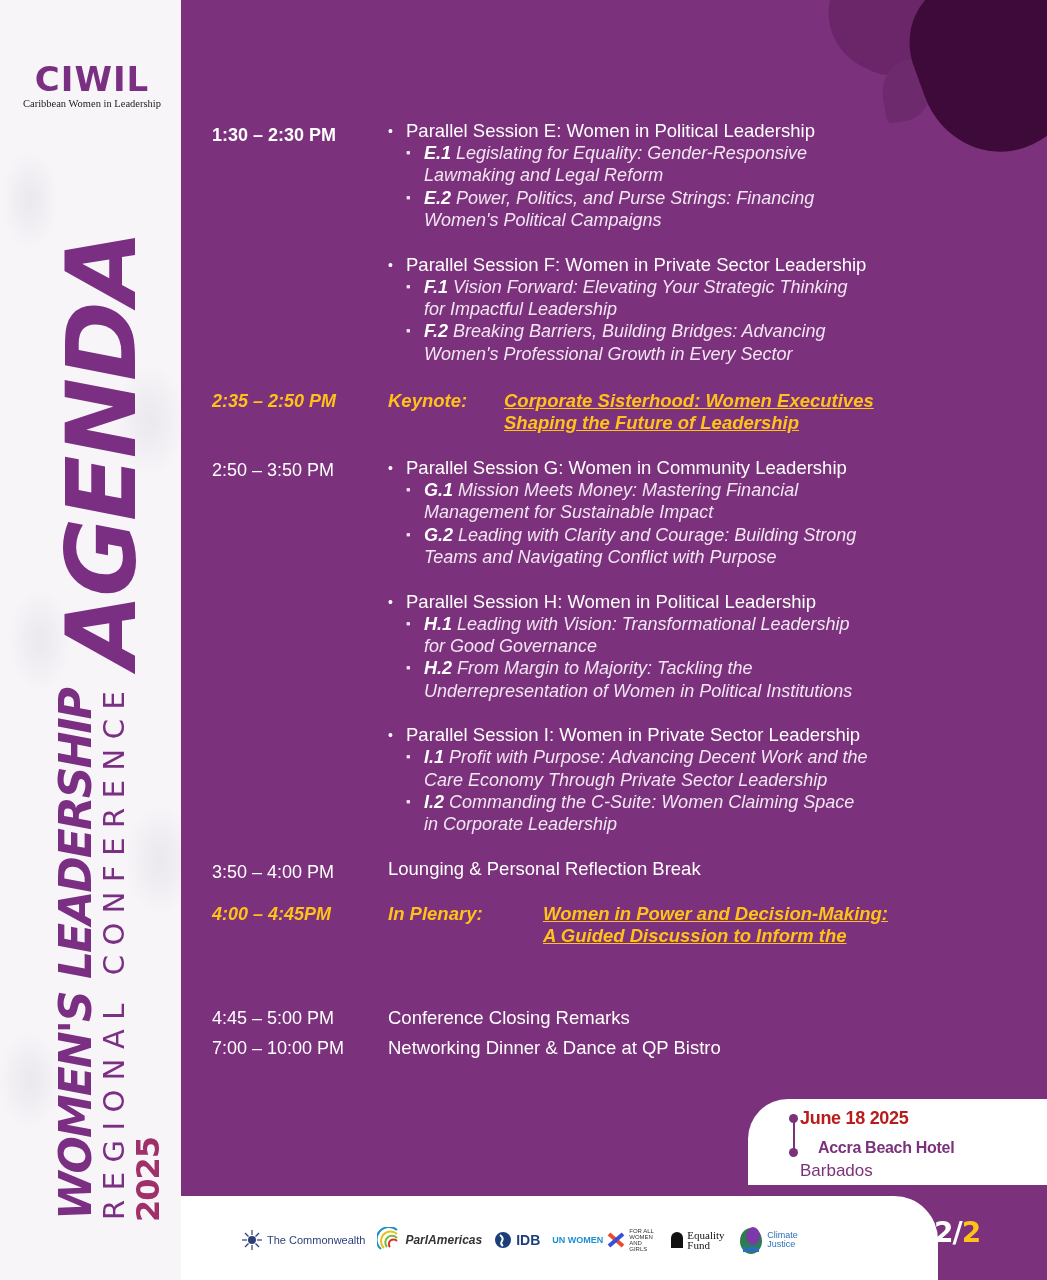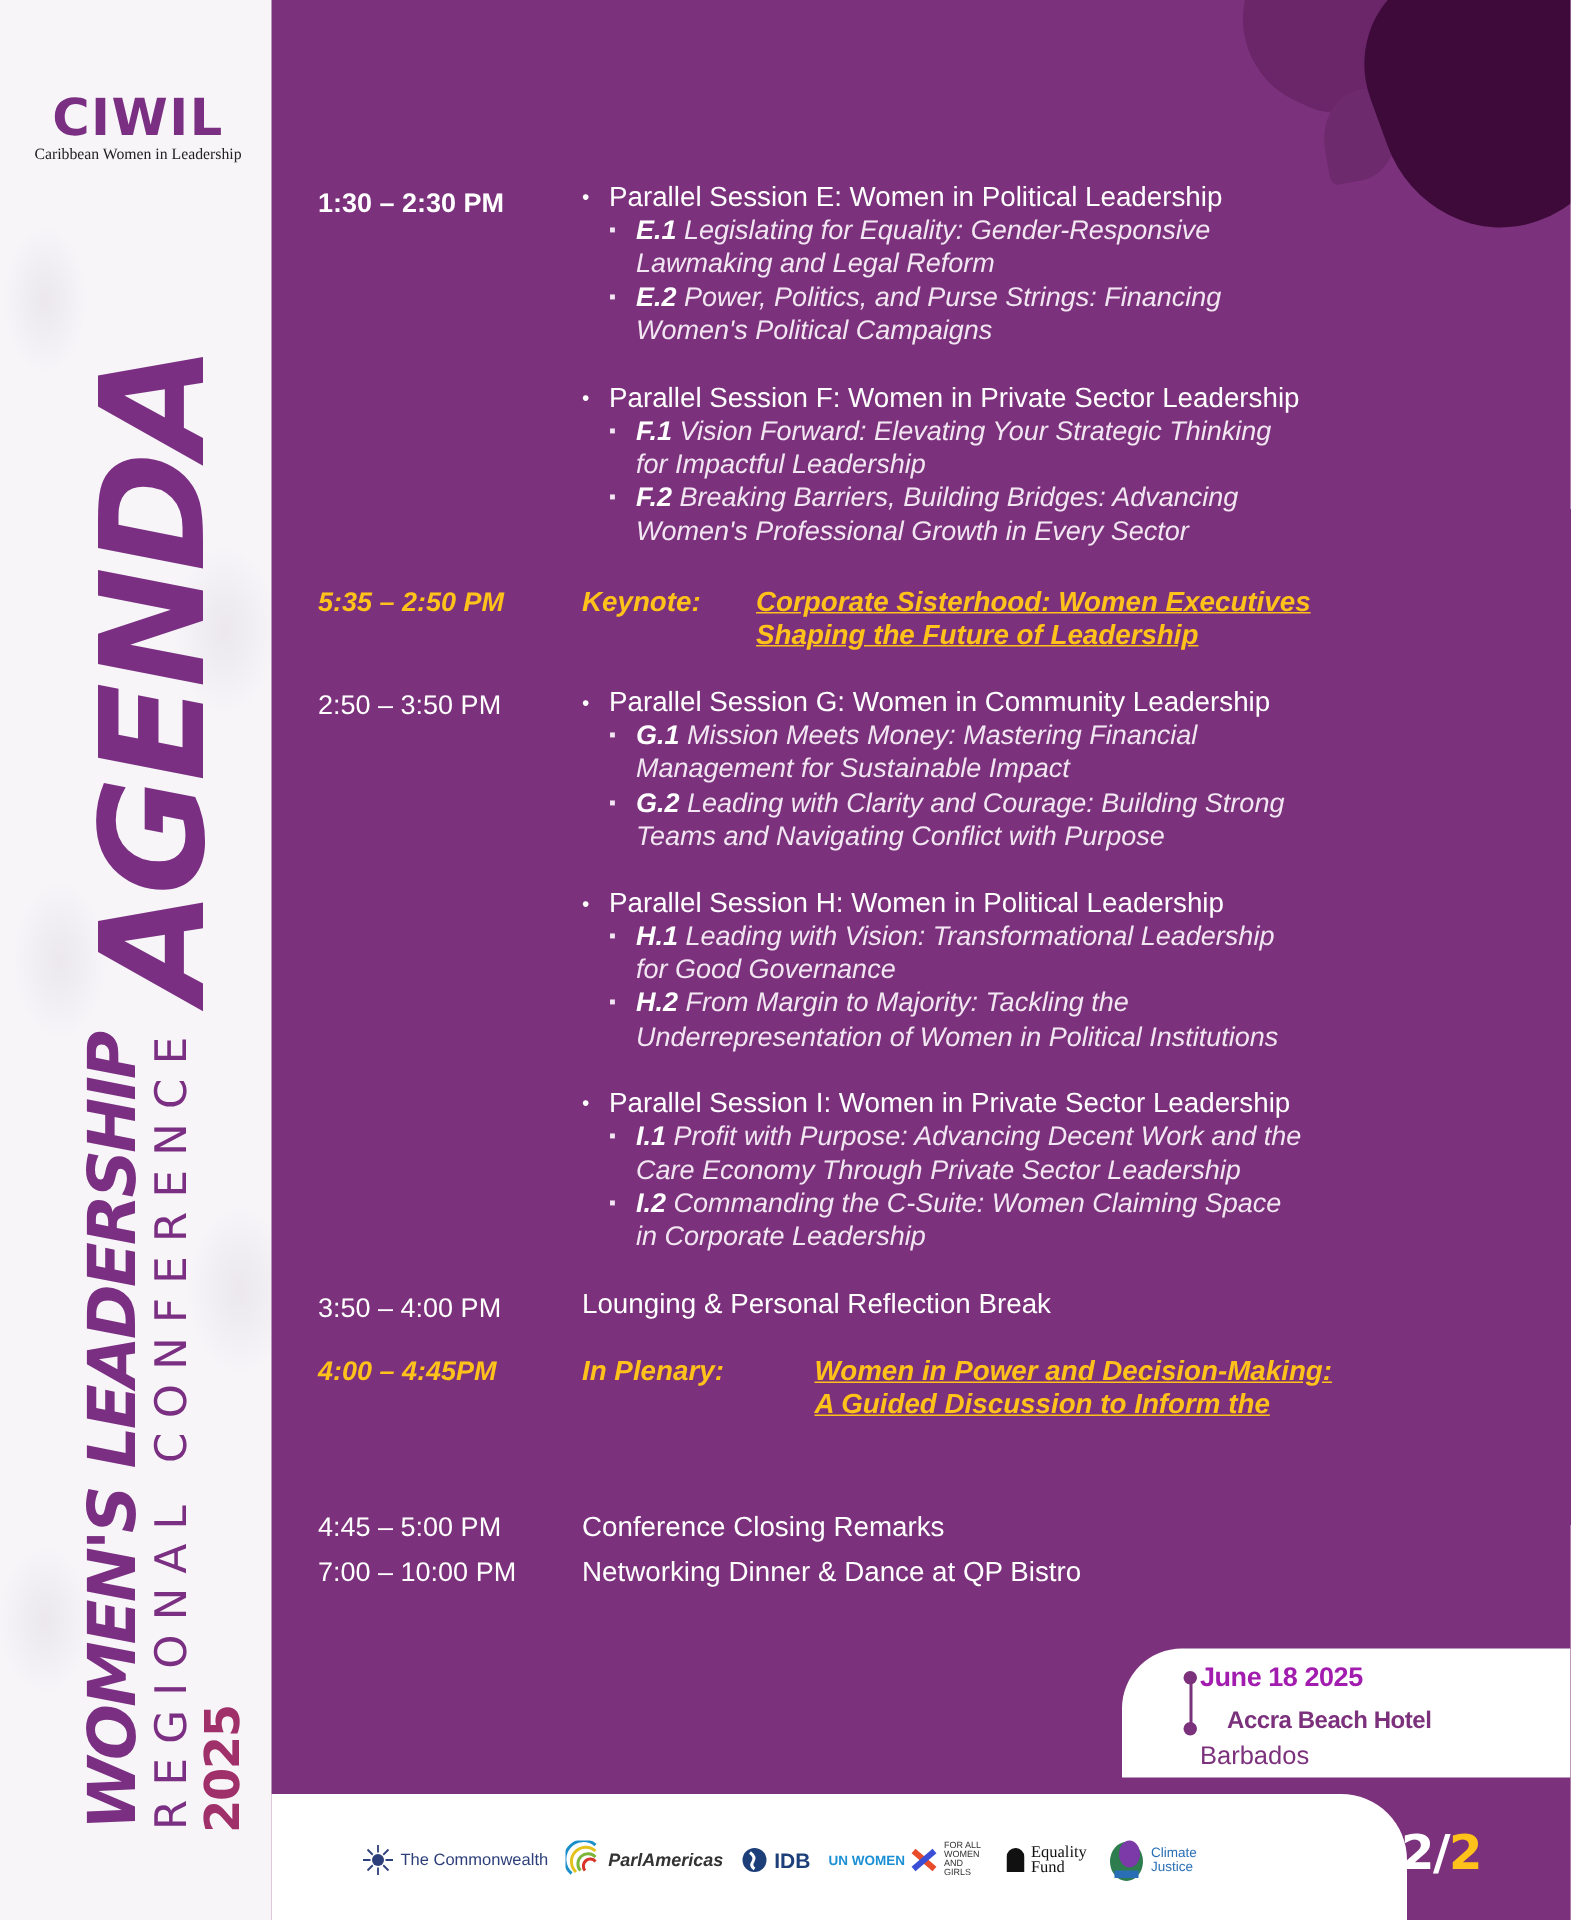--- a/index.html
+++ b/index.html
@@ -95,42 +95,42 @@
   .venue {
     position: absolute; left: 748px; top: 1099px; width: 299px; height: 86px;
     background: #ffffff; border-radius: 40px 0 0 0;
   }
   .venue-line {
     position: absolute; left: 45px; top: 18px; width: 2px; height: 36px; background: #7b317b;
   }
   .dot { position: absolute; left: 41px; width: 9px; height: 9px; border-radius: 50%; background: #7b317b; }
   .venue-date {
     position: absolute; left: 52px; top: 9px; font-size: 18px; font-weight: bold;
-    color: #a21caf; letter-spacing: -0.3px;
+    color: #b91c1c; letter-spacing: -0.3px;
   }
   .venue-hotel {
     position: absolute; left: 70px; top: 40px; font-size: 16px; font-weight: bold;
     color: #7b317b; letter-spacing: -0.3px;
   }
   .venue-city { position: absolute; left: 52px; top: 62px; font-size: 17px; color: #7b317b; }
 
   
   .footer {
     position: absolute; left: 181px; top: 1196px; width: 866px; height: 84px; background: #7b317b;
   }
   .footer-white {
     position: absolute; left: 0; top: 0; width: 757px; height: 84px;
     background: #ffffff; border-radius: 0 44px 0 0;
   }
   .partners { position: absolute; left: 60px; top: 28px; height: 32px; display: flex; align-items: center; gap: 12px; }
   .partner { display: flex; align-items: center; gap: 4px; font-size: 10.5px; color: #333; white-space: nowrap; }
   .p-icon { display: inline-block; }
   .pager {
     position: absolute; left: 753px; top: 20px; font-family: "DejaVu Sans", sans-serif;
-    font-size: 32px; font-weight: bold; color: #ffffff; letter-spacing: -1px;
+    font-size: 28px; font-weight: bold; color: #ffffff; letter-spacing: -1px;
   }
   .pager .cur { color: #ffc21a; }
 </style>
 </head>
 <body>
 
 <div class="sidebar">
   <div class="logo">
     <div class="logo-mark">CIWIL</div>
     <div class="logo-sub">Caribbean Women in Leadership</div>
@@ -178,21 +178,21 @@
             <span class="bullet">▪</span>
             <span class="code">F.2</span>
             <span>Breaking Barriers, Building Bridges: Advancing</span><br>
             <span>Women's Professional Growth in Every Sector</span>
           </div>
         </div>
       </div>
     </div>
 
     <div class="row" style="top:270px;">
-      <div class="time yellow">5:35 – 2:50 PM</div>
+      <div class="time yellow">2:35 – 2:50 PM</div>
       <div class="body">
         <div class="kw-label yellow">Keynote:</div>
         <div class="kw-text yellow" style="left:116px;">
           <span>Corporate Sisterhood: Women Executives</span><br>
           <span>Shaping the Future of Leadership</span>
         </div>
       </div>
     </div>
 
     <div class="row" style="top:337px;">

